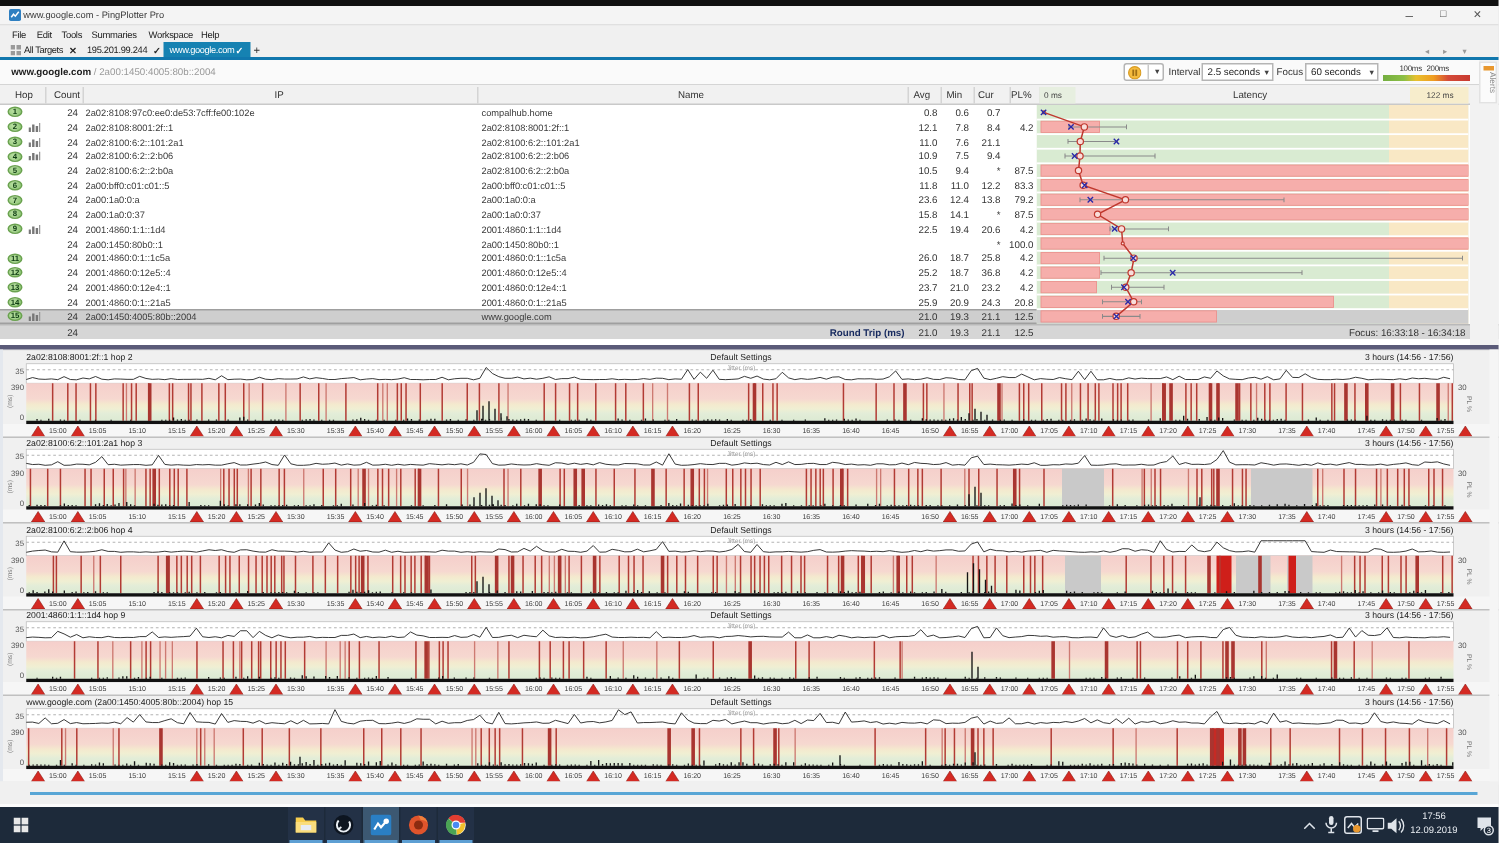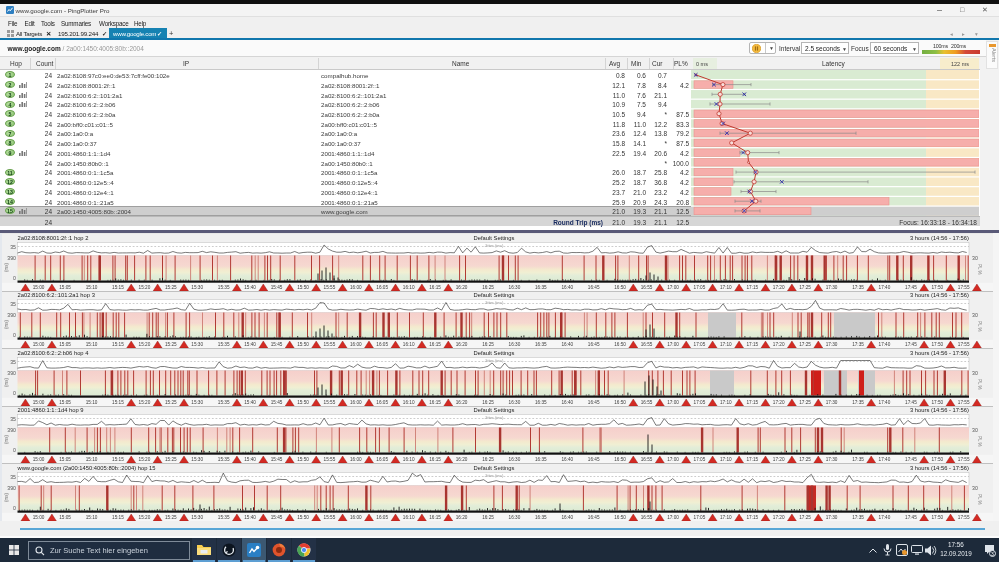--- a/index.html
+++ b/index.html
@@ -834,27 +834,20 @@
 <div class="ab" style="left:0;top:536px;width:999px;height:2px;background:#fcfcfc;"></div>
 <div class="ab" style="left:0;top:538px;width:999px;height:24px;background:#1d2a3a;">
 <svg class="ab" style="left:9px;top:7px;" width="10" height="10" viewBox="0 0 10 10">
         <g fill="#e8e8e8">
           <rect x="0" y="0" width="4.6" height="4.6"></rect>
           <rect x="5.4" y="0" width="4.6" height="4.6"></rect>
           <rect x="0" y="5.4" width="4.6" height="4.6"></rect>
           <rect x="5.4" y="5.4" width="4.6" height="4.6"></rect>
         </g>
       </svg>
-<div class="ab" style="left:28px;top:2.5px;width:162px;height:19px;background:#1f2d40;border:1px solid #7f8b99;">
-<svg class="ab" style="left:6px;top:4px;" width="10" height="10" viewBox="0 0 10 10">
-          <circle cx="4" cy="4" r="3" fill="none" stroke="#dfe4ea" stroke-width="1.1"></circle>
-          <line x1="6.3" y1="6.3" x2="9" y2="9" stroke="#dfe4ea" stroke-width="1.1"></line>
-        </svg>
-<div class="tx" style="left:21px;top:4.5px;font-size:7.5px;color:#c9d1da;">Zur Suche Text hier eingeben</div>
-</div>
 <div class="ab" style="left:192px;top:0;width:24px;height:24px;background:#233146;"></div>
       <div class="ab" style="left:193px;top:22px;width:22px;height:1.6px;background:#5d9fd3;"></div>
 <div class="ab" style="left:217px;top:0;width:24px;height:24px;background:#233146;"></div>
       <div class="ab" style="left:218px;top:22px;width:22px;height:1.6px;background:#5d9fd3;"></div>
 <div class="ab" style="left:242px;top:0;width:24px;height:24px;background:#3c5872;"></div>
       <div class="ab" style="left:243px;top:22px;width:22px;height:1.6px;background:#5d9fd3;"></div>
 <div class="ab" style="left:267px;top:0;width:24px;height:24px;background:#233146;"></div>
       <div class="ab" style="left:268px;top:22px;width:22px;height:1.6px;background:#5d9fd3;"></div>
 <div class="ab" style="left:292px;top:0;width:24px;height:24px;background:#233146;"></div>
       <div class="ab" style="left:293px;top:22px;width:22px;height:1.6px;background:#5d9fd3;"></div>

